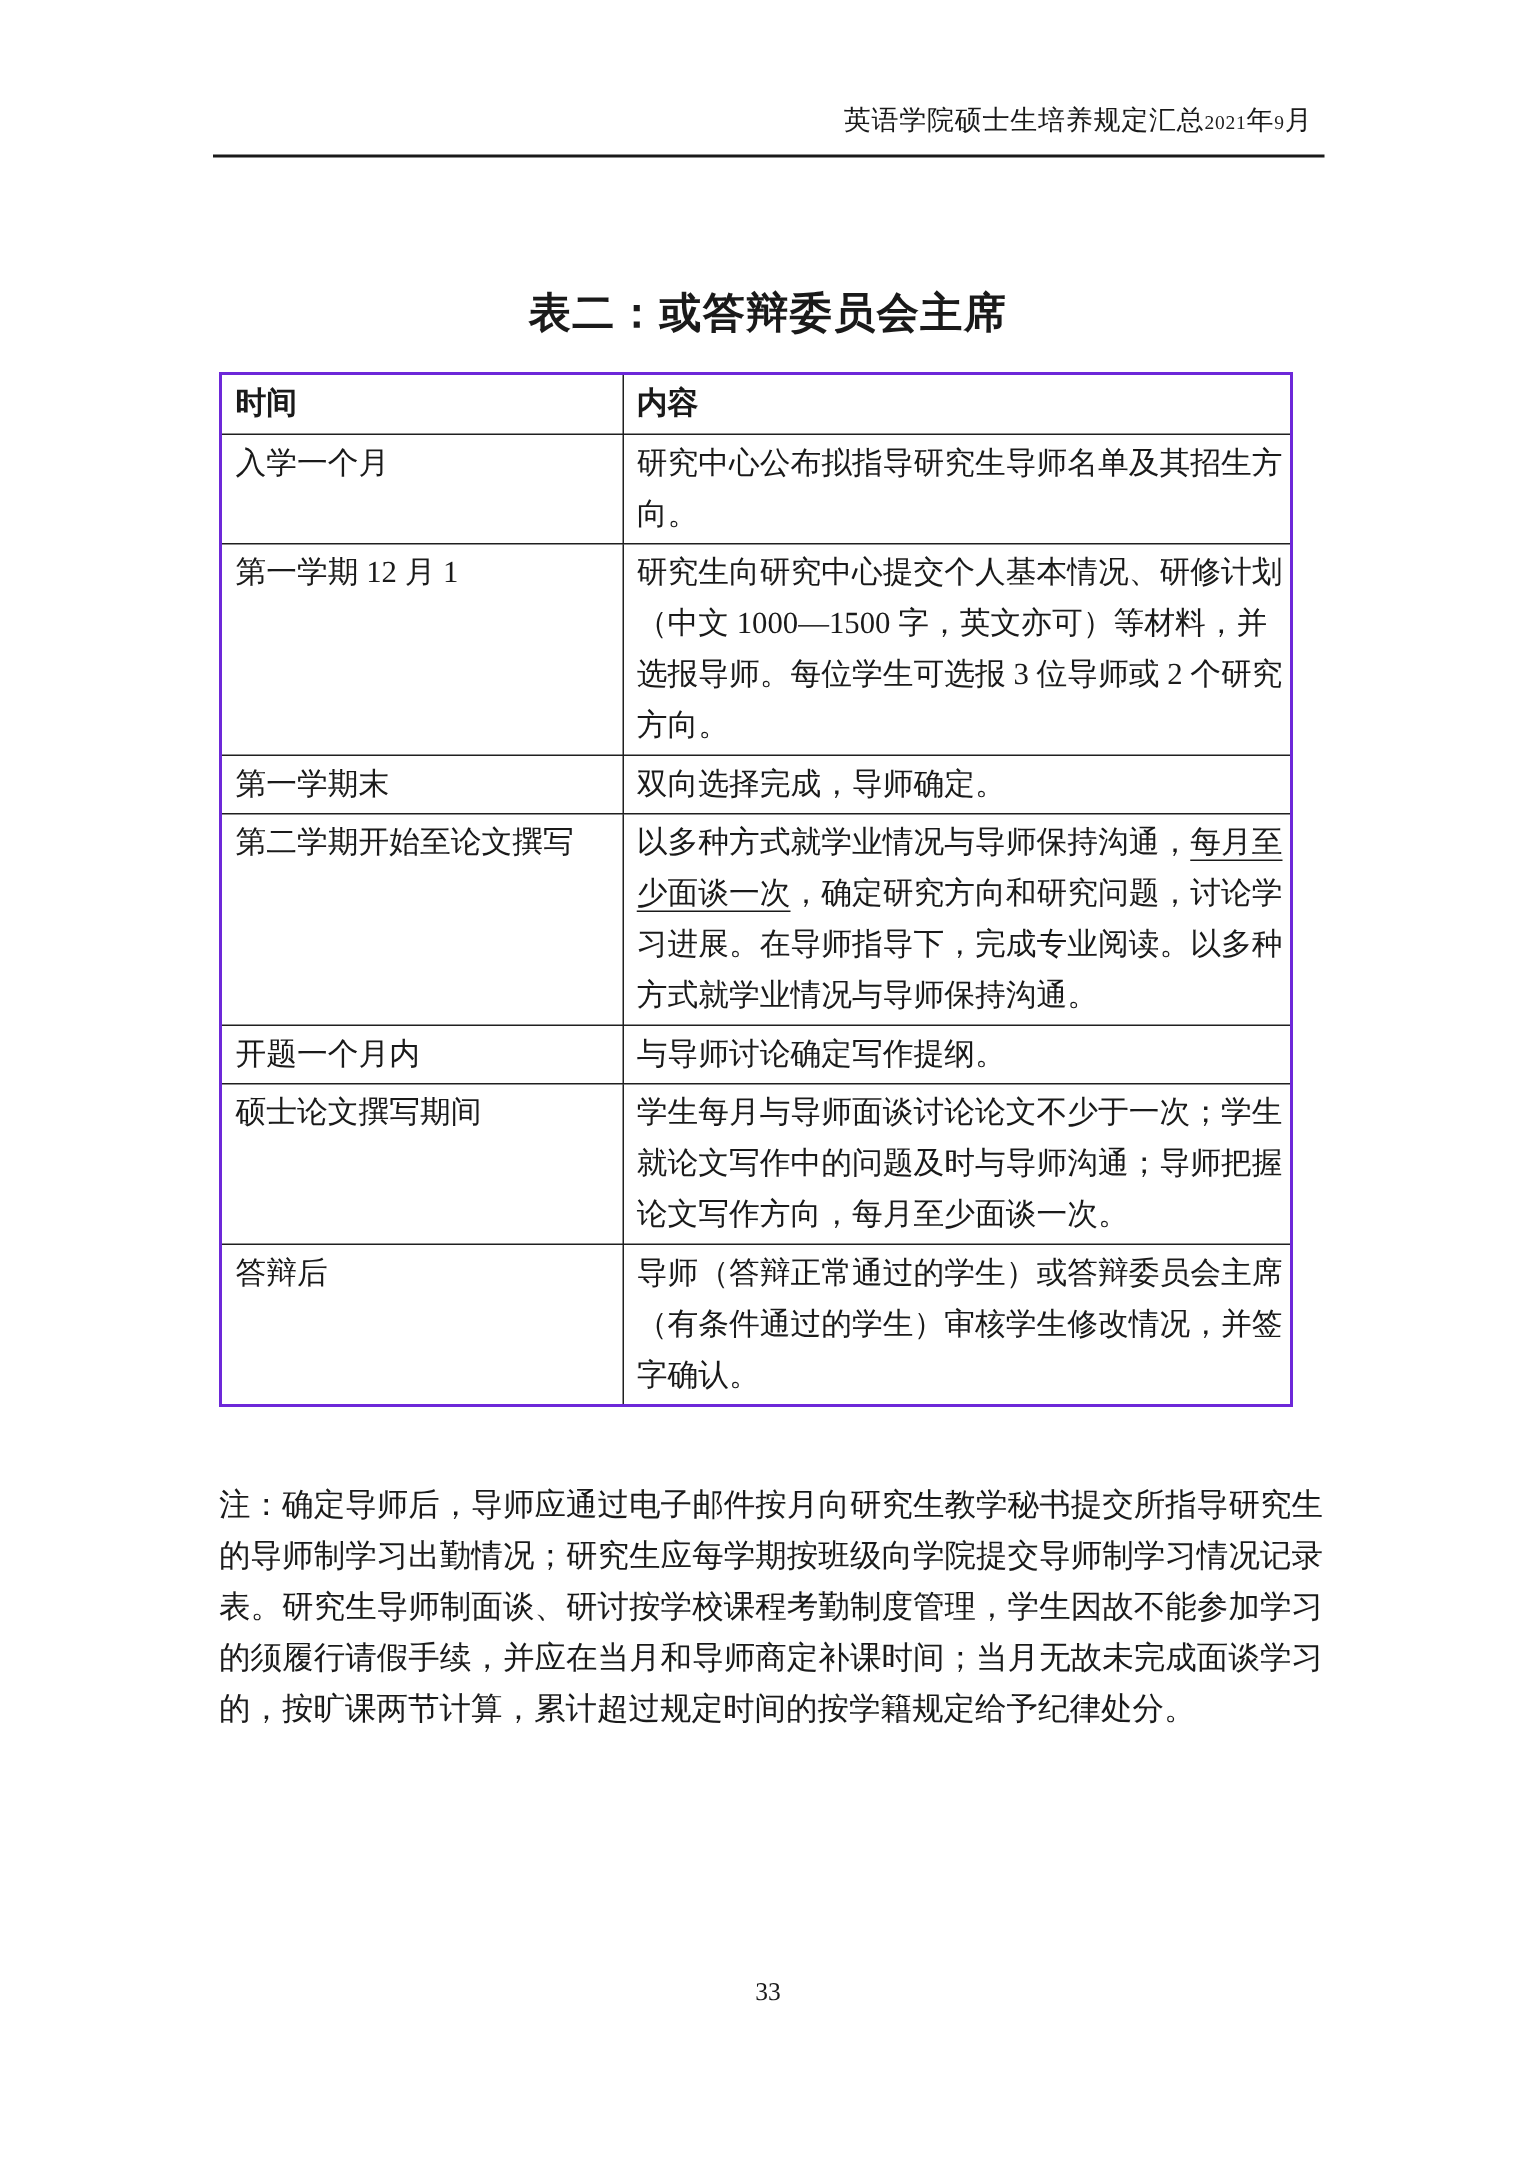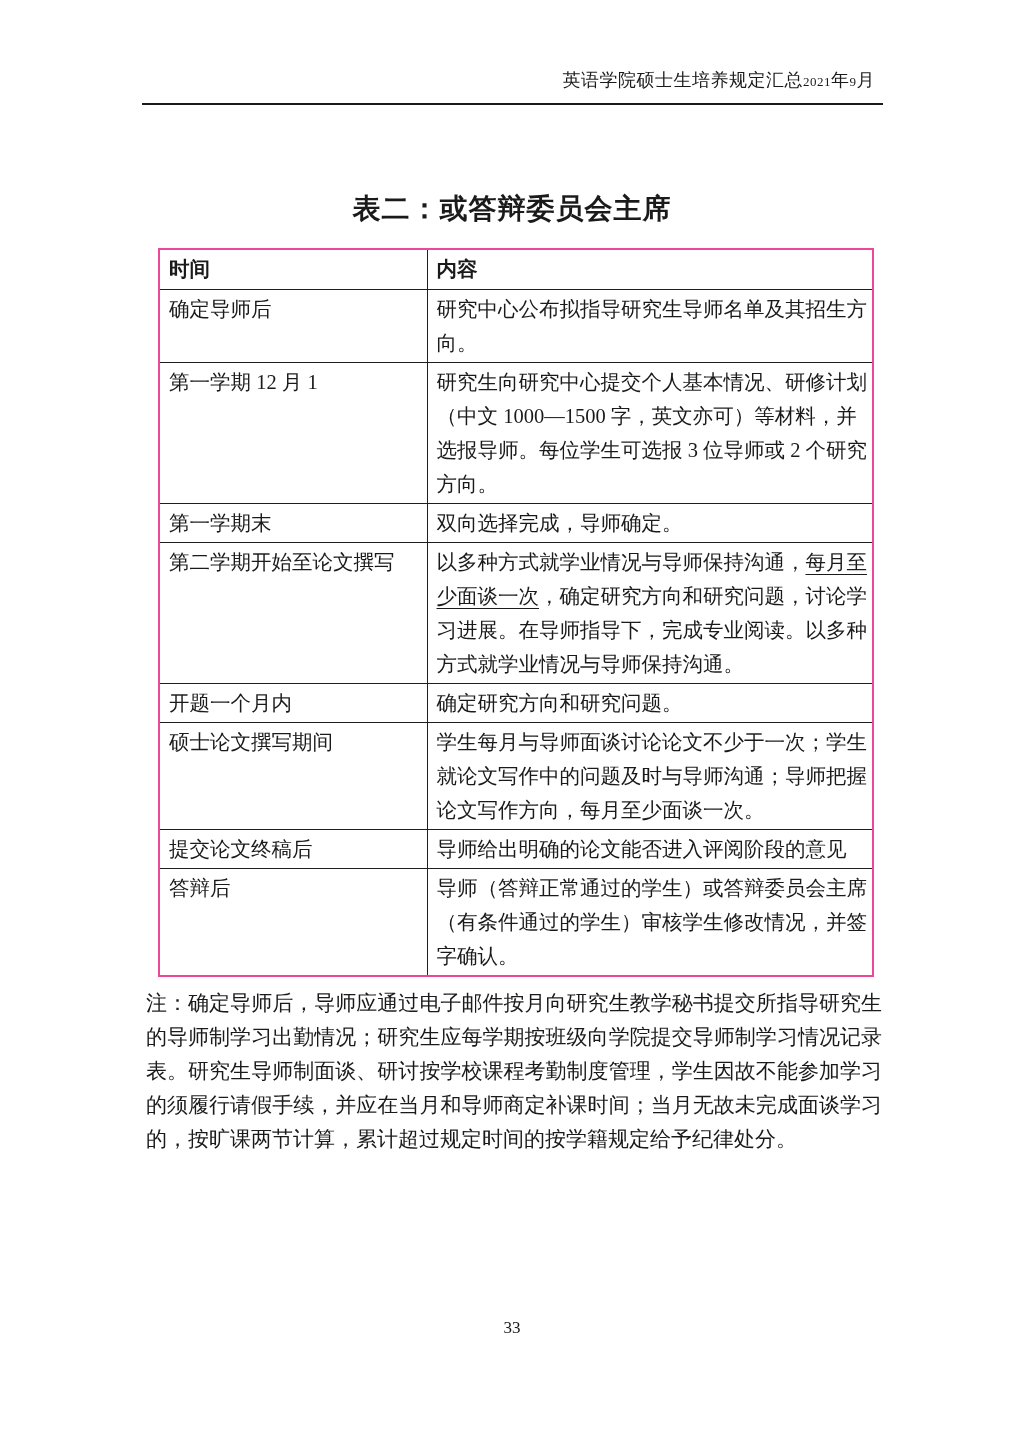--- a/index.html
+++ b/index.html
@@ -40,22 +40,21 @@
     font-weight: bold;
     letter-spacing: 1px;
   }
   table.reg-table {
     position: absolute;
     top: 248px;
     left: 146px;
     width: 714px;
     border-collapse: collapse;
     table-layout: fixed;
-    border: 2px solid #ec4899;
-    margin-left: 12px;
+    border: 2px solid #6d28d9;
   }
   .reg-table th, .reg-table td {
     border: 1px solid #1f1f1f;
     vertical-align: top;
     text-align: left;
     padding: 2px 4px 2px 9px;
     font-size: 20.5px;
     line-height: 34px;
     font-weight: normal;
     overflow: hidden;
@@ -105,46 +104,42 @@
       <col style="width:446px">
     </colgroup>
     <thead>
       <tr style="height:40px">
         <th>时间</th>
         <th>内容</th>
       </tr>
     </thead>
     <tbody>
       <tr style="height:72px">
-        <td>确定导师后</td>
+        <td>入学一个月</td>
         <td>研究中心公布拟指导研究生导师名单及其招生方向。</td>
       </tr>
       <tr style="height:135px">
         <td>第一学期 12 月 1</td>
         <td>研究生向研究中心提交个人基本情况、研修计划（中文 1000—1500 字，英文亦可）等材料，并选报导师。每位学生可选报 3 位导师或 2 个研究方向。</td>
       </tr>
       <tr style="height:36px">
         <td>第一学期末</td>
         <td>双向选择完成，导师确定。</td>
       </tr>
       <tr style="height:135px">
         <td>第二学期开始至论文撰写</td>
         <td><span>以多种方式就学业情况与导师保持沟通，</span><span class="u">每月至少面谈一次</span><span>，确定研究方向和研究问题，讨论学习进展。在导师指导下，完成专业阅读。以多种方式就学业情况与导师保持沟通。</span></td>
       </tr>
       <tr style="height:37px">
         <td>开题一个月内</td>
-        <td>确定研究方向和研究问题。</td>
+        <td>与导师讨论确定写作提纲。</td>
       </tr>
       <tr style="height:103px">
         <td>硕士论文撰写期间</td>
         <td>学生每月与导师面谈讨论论文不少于一次；学生就论文写作中的问题及时与导师沟通；导师把握论文写作方向，每月至少面谈一次。</td>
-      </tr>
-      <tr style="height:37px">
-        <td>提交论文终稿后</td>
-        <td>导师给出明确的论文能否进入评阅阶段的意见</td>
       </tr>
       <tr style="height:105px">
         <td>答辩后</td>
         <td>导师（答辩正常通过的学生）或答辩委员会主席（有条件通过的学生）审核学生修改情况，并签字确认。</td>
       </tr>
     </tbody>
   </table>
 
   <p class="note">注：确定导师后，导师应通过电子邮件按月向研究生教学秘书提交所指导研究生的导师制学习出勤情况；研究生应每学期按班级向学院提交导师制学习情况记录表。研究生导师制面谈、研讨按学校课程考勤制度管理，学生因故不能参加学习的须履行请假手续，并应在当月和导师商定补课时间；当月无故未完成面谈学习的，按旷课两节计算，累计超过规定时间的按学籍规定给予纪律处分。</p>
 

